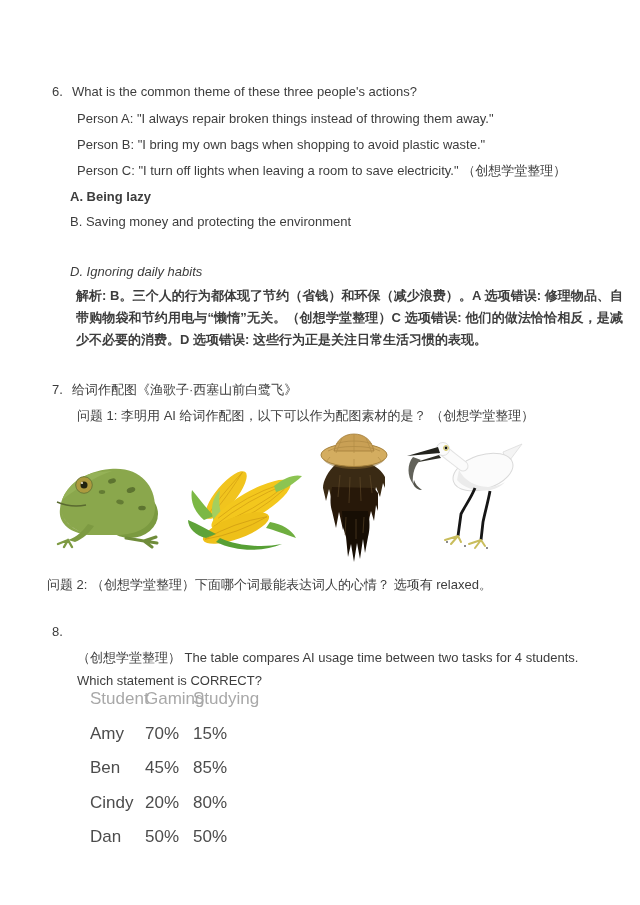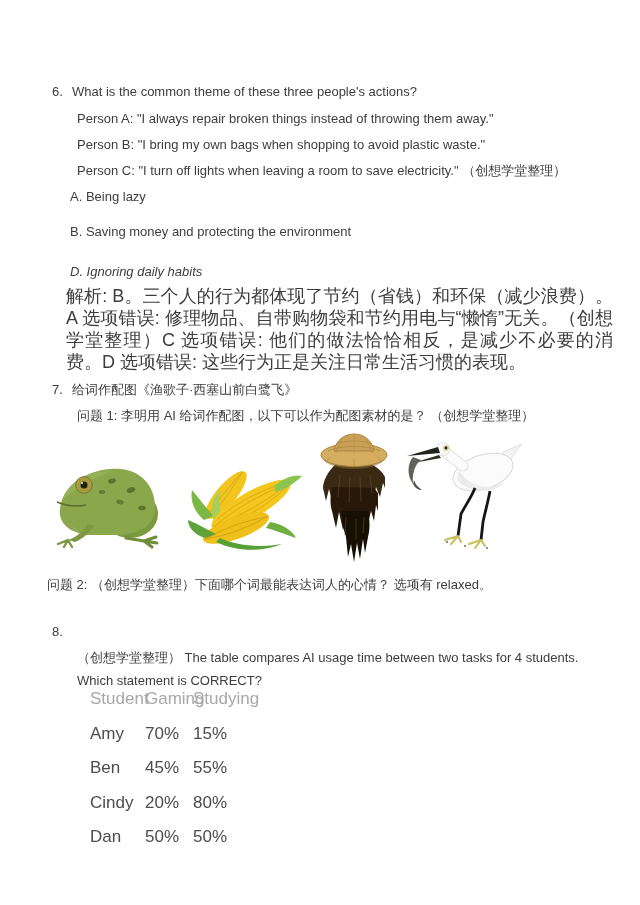--- a/index.html
+++ b/index.html
@@ -10,26 +10,26 @@
     color:#3d3d3d; overflow:hidden;
   }
   .abs { position:absolute; }
   .ln { font-size:13px; line-height:16px; white-space:nowrap; }
   .numrow { display:flex; }
   .numrow .num { flex:0 0 auto; }
   #q6 { left:52px; top:84px; } #q6 .num { width:20px; }
   #p-a { left:77px; top:111px; }
   #p-b { left:77px; top:137px; }
   #p-c { left:77px; top:163px; }
-  #o-a { left:70px; top:189px; }
-  #o-b { left:70px; top:224px;text-align:right; }
+  #o-a { left:70px; top:189px;font-weight:bold; }
+  #o-b { left:70px; top:214px;text-align:right; }
   #o-c { left:70px; top:239px; }
   #o-d { left:70px; top:264px;font-style:italic; }
-  #analysis { left:66px; top:285px; width:547px; font-size:18px;
-              line-height:22px; white-space:normal; text-align:justify; }
+  #analysis { left:76px; top:285px; width:547px; font-size:13px;
+              line-height:22px; white-space:normal; text-align:justify;font-weight:bold; }
   #q7 { left:52px; top:382px; } #q7 .num { width:20px; }
   #q7s1 { left:77px; top:408px; }
   #fig-frog  { left:52px;  top:452px; width:112px; height:97px; }
   #fig-corn  { left:186px; top:460px; width:122px; height:92px; }
   #fig-hat   { left:316px; top:431px; width:76px;  height:136px; }
   #fig-egret { left:403px; top:436px; width:122px; height:118px; }
   .fig svg { width:100%; height:100%; display:block; }
   #q7s2 { left:47px; top:577px; }
   #q8 { left:52px; top:624px; } #q8 .num { width:25px; }
   #q8 .txt { width:538px; white-space:normal; line-height:23px;margin-top:22px; }
@@ -158,21 +158,21 @@
     <span class="th">Student</span>
     <span class="th">Gaming</span>
     <span class="th">Studying</span>
 
     <span class="td">Amy</span>
     <span class="td">70%</span>
     <span class="td">15%</span>
 
     <span class="td">Ben</span>
     <span class="td">45%</span>
-    <span class="td">55%</span>
+    <span class="td">85%</span>
 
     <span class="td">Cindy</span>
     <span class="td">20%</span>
     <span class="td">80%</span>
 
     <span class="td">Dan</span>
     <span class="td">50%</span>
     <span class="td">50%</span>
   </div>
 

